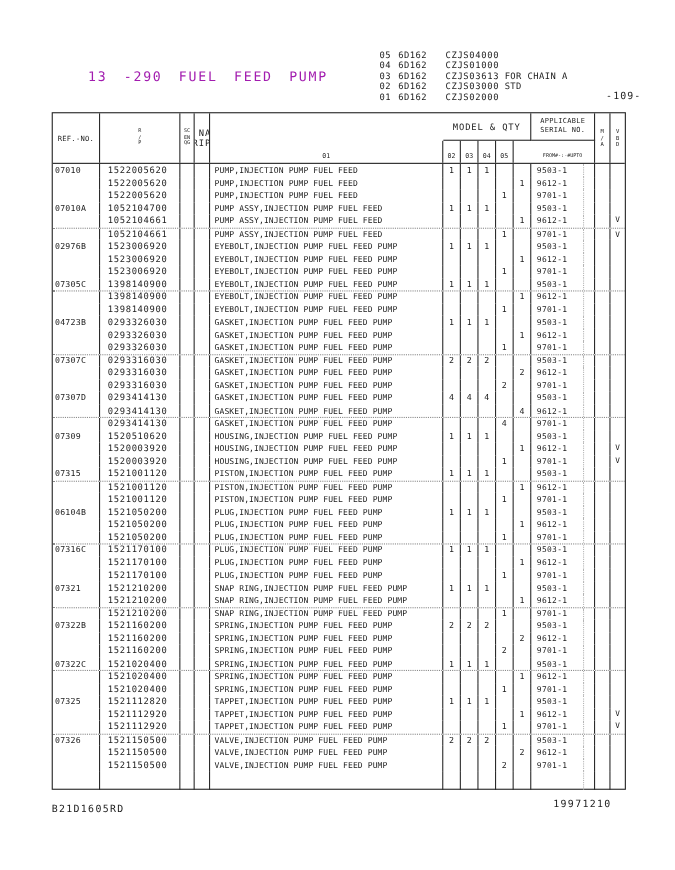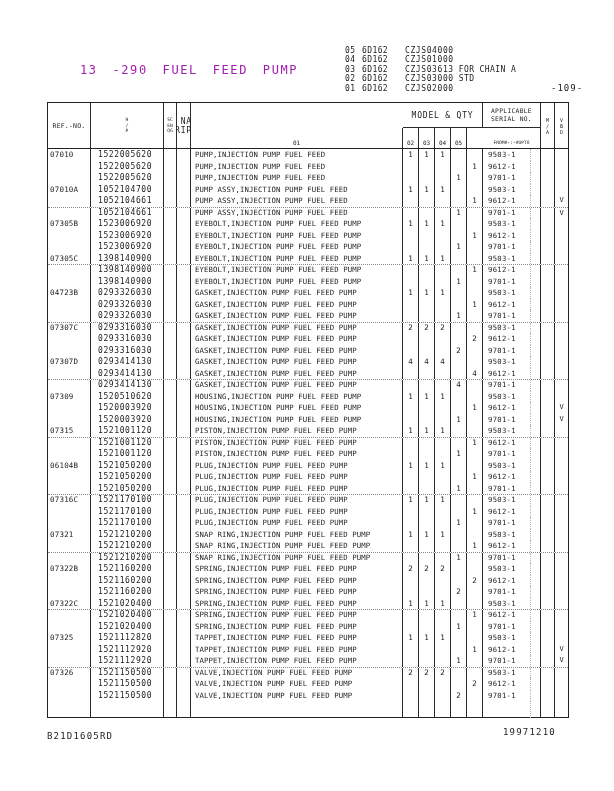--- a/index.html
+++ b/index.html
@@ -208,21 +208,21 @@
     <div class="td q"></div>
     <div class="td q"></div>
     <div class="td q"></div>
     <div class="td q">1</div>
     <div class="td q"></div>
     <div class="td serial">9701-1</div>
     <div class="td m"></div>
     <div class="td v">V</div>
   </div>
       <div class="tr grid13">
-    <div class="td ref">07305B</div>
+    <div class="td ref">02976B</div>
     <div class="td part">1523006920</div>
     <div class="td n1"></div>
     <div class="td n2"></div>
     <div class="td desc">EYEBOLT,INJECTION PUMP FUEL FEED PUMP</div>
     <div class="td q">1</div>
     <div class="td q">1</div>
     <div class="td q">1</div>
     <div class="td q"></div>
     <div class="td q"></div>
     <div class="td serial">9503-1</div>

